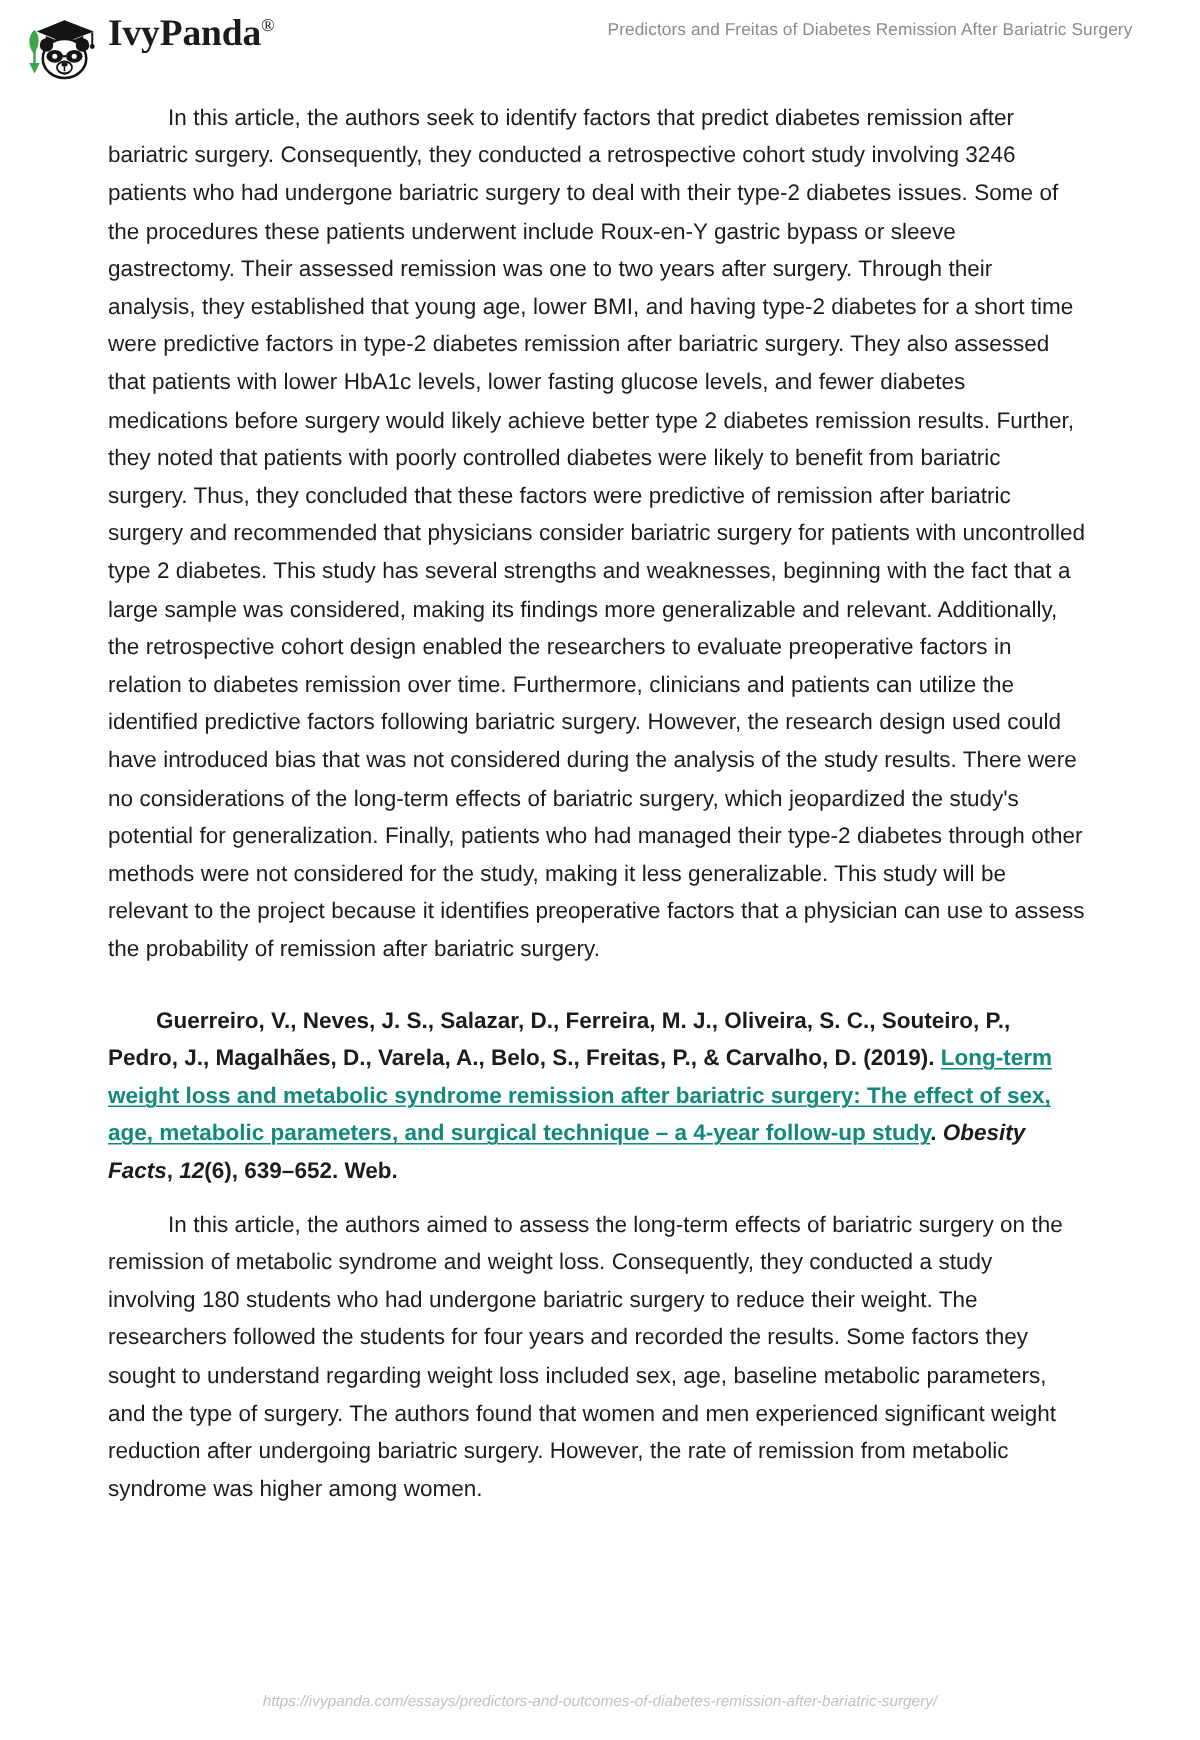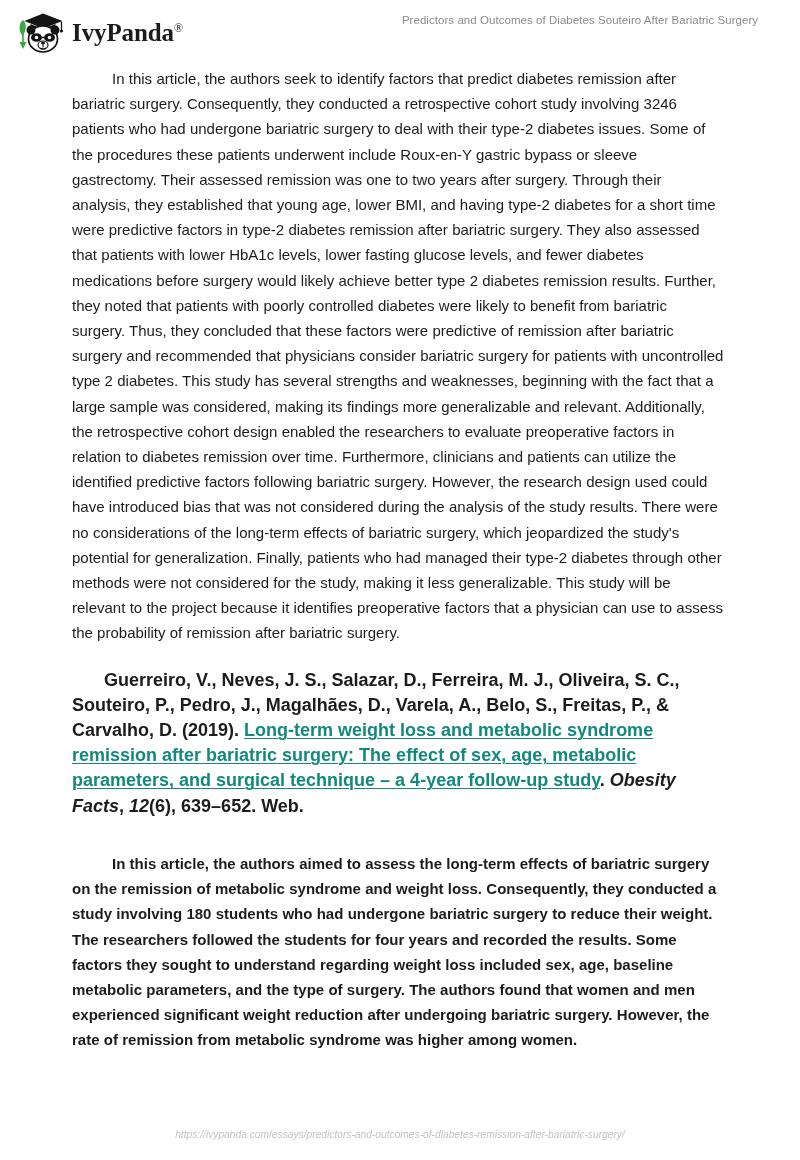--- a/index.html
+++ b/index.html
@@ -29,21 +29,20 @@
     left: 0;
     width: 800px;
     height: 58px;
   }
 
   .brand {
     position: absolute;
     left: 14px;
     top: 10px;
     display: flex;
-    align-items: center;
     gap: 6px;
     height: 44px;
   }
 
   .brand-logo {
     width: 52px;
     height: 44px;
     display: block;
   }
 
@@ -91,31 +90,30 @@
     font-size: 15px;
     line-height: 25.2px;
     color: #1c1c1c;
     text-align: left;
     text-indent: 40px;
     word-spacing: 0.1px;
   }
 
   p.citation {
     margin: 22px 0 0 0;
-    font-size: 18px;
+    font-size: 15px;
     line-height: 25.2px;
     color: #1c1c1c;
     text-indent: 32px;
     font-weight: bold;
     text-align: left;
   }
 
   p.para.second {
-    margin-top: 32px;
-    font-weight: bold;
+    margin-top: 10px;
   }
 
   .cite-link {
     color: #12897c;
     text-decoration: underline;
     text-decoration-thickness: 1.4px;
     text-underline-offset: 2px;
     font-weight: bold;
     cursor: pointer;
   }
@@ -181,21 +179,21 @@
             <ellipse cx="58" cy="70" rx="10" ry="8" fill="#ffffff" stroke="#141414" stroke-width="2.4"></ellipse>
             <ellipse cx="58" cy="66" rx="4" ry="3" fill="#141414"></ellipse>
             <path d="M58 69 L58 75" stroke="#141414" stroke-width="2.2" fill="none"></path>
             <path d="M52 76 C55 79, 61 79, 64 76" stroke="#141414" stroke-width="2.2" fill="none"></path>
           </g>
         </svg>
       </span>
       <span class="brand-name"><span>IvyPanda</span><sup class="brand-reg">®</sup></span>
     </div>
 
-    <div class="header-title">Predictors and Outcomes of Diabetes Souteiro After Bariatric Surgery</div>
+    <div class="header-title">Predictors and Freitas of Diabetes Remission After Bariatric Surgery</div>
   </div>
 
   <div class="content">
 
     <p class="para">In this article, the authors seek to identify factors that predict diabetes remission after bariatric surgery. Consequently, they conducted a retrospective cohort study involving 3246 patients who had undergone bariatric surgery to deal with their type-2 diabetes issues. Some of the procedures these patients underwent include Roux-en-Y gastric bypass or sleeve gastrectomy. Their assessed remission was one to two years after surgery. Through their analysis, they established that young age, lower BMI, and having type-2 diabetes for a short time were predictive factors in type-2 diabetes remission after bariatric surgery.  They also assessed that patients with lower HbA1c levels, lower fasting glucose levels, and fewer diabetes medications before surgery would likely achieve better type 2 diabetes remission results. Further, they noted that patients with poorly controlled diabetes were likely to benefit from bariatric surgery. Thus, they concluded that these factors were predictive of remission after bariatric surgery and recommended that physicians consider bariatric surgery for patients with uncontrolled type 2 diabetes. This study has several strengths and weaknesses, beginning with the fact that a large sample was considered, making its findings more generalizable and relevant. Additionally, the retrospective cohort design enabled the researchers to evaluate preoperative factors in relation to diabetes remission over time. Furthermore, clinicians and patients can utilize the identified predictive factors following bariatric surgery.  However, the research design used could have introduced bias that was not considered during the analysis of the study results. There were no considerations of the long-term effects of bariatric surgery, which jeopardized the study's potential for generalization. Finally, patients who had managed their type-2 diabetes through other methods were not considered for the study, making it less generalizable. This study will be relevant to the project because it identifies preoperative factors that a physician can use to assess the probability of remission after bariatric surgery.</p>
 
     <p class="citation"><span>Guerreiro, V., Neves, J. S., Salazar, D., Ferreira, M. J., Oliveira, S. C., Souteiro, P., Pedro, J., Magalhães, D., Varela, A., Belo, S., Freitas, P., &amp; Carvalho, D. (2019). </span><a class="cite-link">Long-term weight loss and metabolic syndrome remission after bariatric surgery: The effect of sex, age, metabolic parameters, and surgical technique – a 4-year follow-up study</a><span>. </span><span class="cite-italic">Obesity Facts</span><span>, </span><span class="cite-italic">12</span><span>(6), 639–652. Web.</span></p>
 
     <p class="para second">In this article, the authors aimed to assess the long-term effects of bariatric surgery on the remission of metabolic syndrome and weight loss. Consequently, they conducted a study involving 180 students who had undergone bariatric surgery to reduce their weight. The researchers followed the students for four years and recorded the results. Some factors they sought to understand regarding weight loss included sex, age, baseline metabolic parameters, and the type of surgery.  The authors found that women and men experienced significant weight reduction after undergoing bariatric surgery. However, the rate of remission from metabolic syndrome was higher among women.</p>
   </div>

